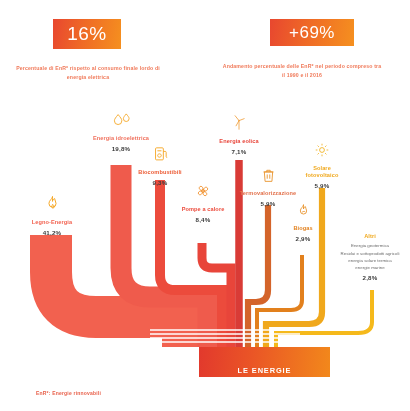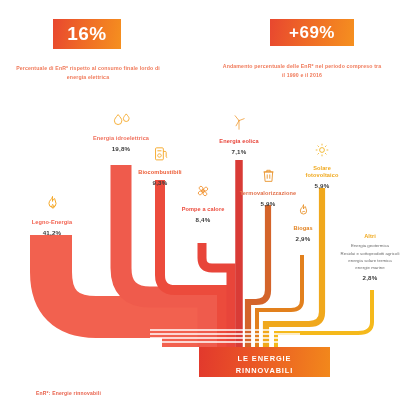--- a/index.html
+++ b/index.html
@@ -9,21 +9,21 @@
     font-family:"Liberation Sans", sans-serif;
     overflow:hidden;
     position:relative;
   }
   #stage{position:absolute;left:0;top:0;width:410px;height:411px;}
 
   
   .badge{
     position:absolute;
     color:#fff;
-    font-weight:bold;
+    font-weight:normal;
     display:flex;align-items:center;justify-content:center;
     letter-spacing:.5px;
     text-align:right;
   }
   #badge-left{
     left:53px;top:19px;width:68px;height:30px;
     font-size:19px;
     background:linear-gradient(100deg,#e8472f 0%,#ef6a26 45%,#f5901f 100%);
   }
   #badge-right{
@@ -233,18 +233,17 @@
       <div>Energia geotermica</div>
       <div>Residui e sottoprodotti agricoli</div>
       <div>energia solare termica</div>
       <div>energie marine</div>
     </div>
     <span class="vl">2,8%</span>
   </div>
 
   <div id="banner">
     <span>LE ENERGIE</span>
-    <span>RINNOVABILI</span>
   </div>
 
   <div id="footnote">EnR*: Energie rinnovabili</div>
 
 </div>
 
 </body></html>

